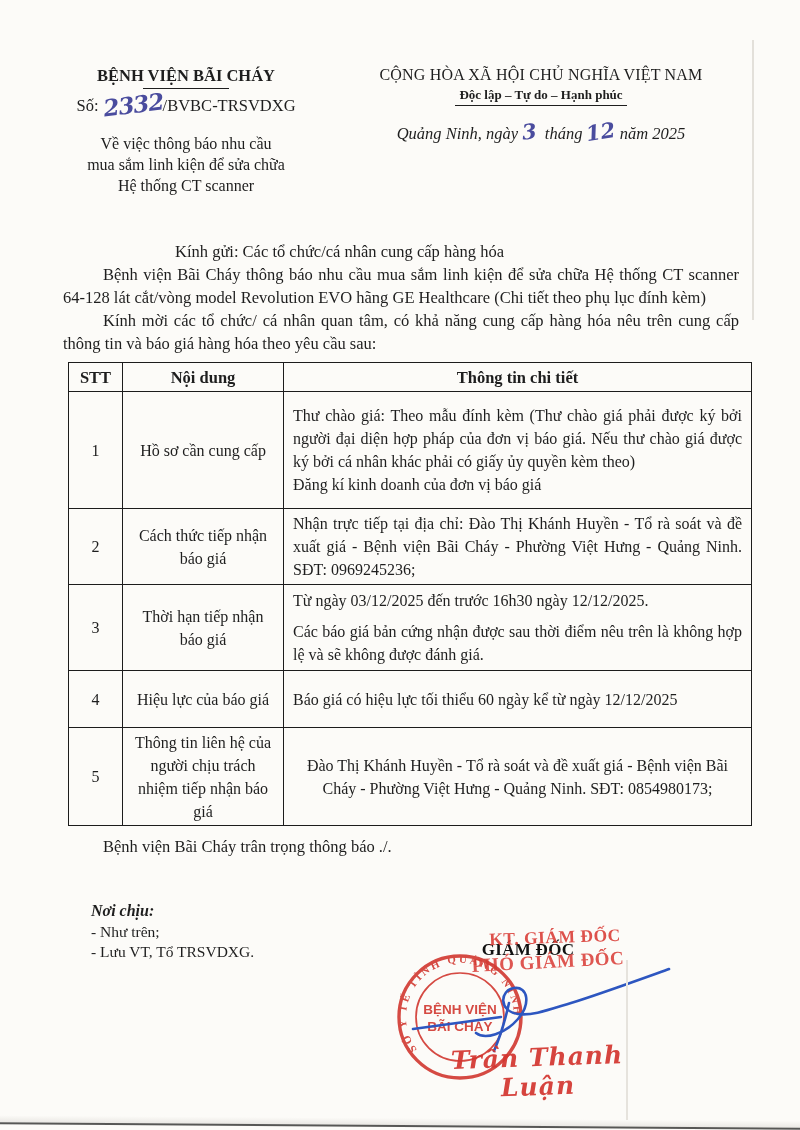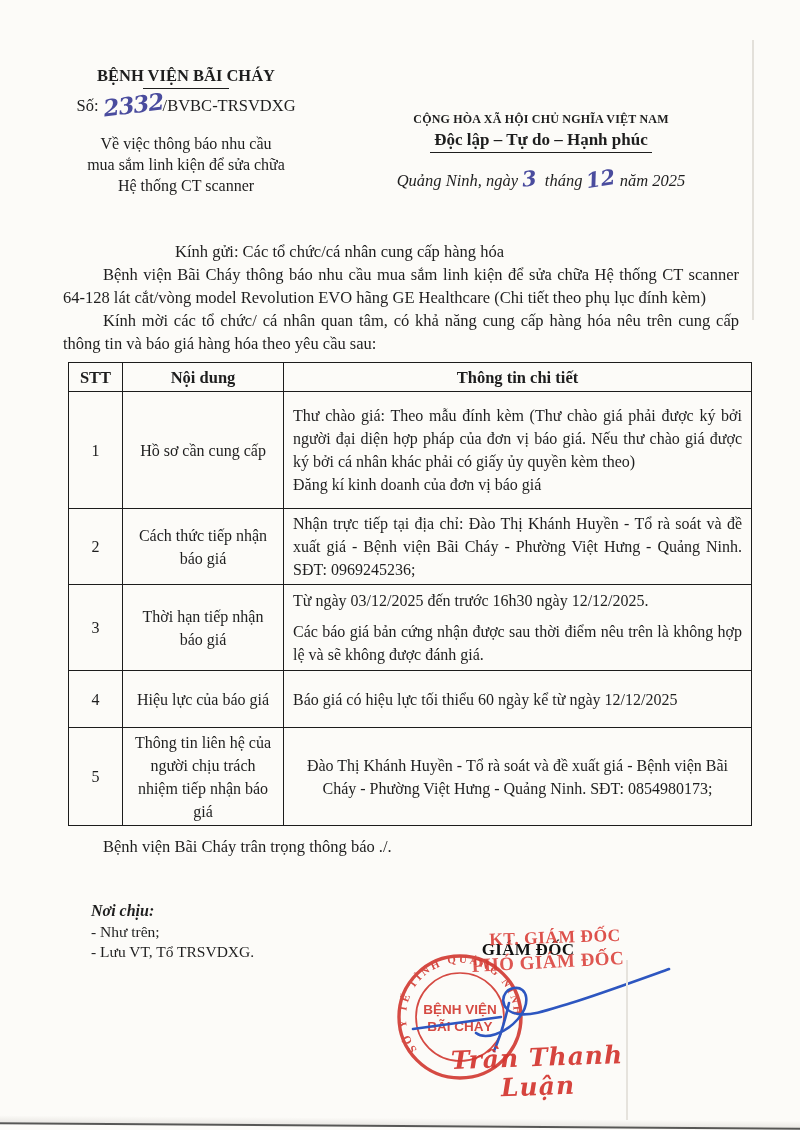--- a/index.html
+++ b/index.html
@@ -26,22 +26,22 @@
     font-style:italic;
     font-family:"DejaVu Serif","Liberation Serif",serif;
     display:inline-block;
   }
   .hand-no{font-size:23px;transform:rotate(-7deg) translateY(2px);letter-spacing:-1px;font-weight:bold;}
   .hdr-left .subject{font-size:16px;line-height:21px;margin-top:17px;}
   .hdr-right{
     position:absolute;left:342px;top:66px;width:398px;
     text-align:center;
   }
-  .hdr-right .national{font-weight:bold;font-size:12px;letter-spacing:.2px;margin-top:46px;}
-  .hdr-right .motto{font-weight:bold;font-size:17px;display:inline-block;border-bottom:1.8px solid #1e1e1e;padding:1px 4px 2px 4px;margin-top:2px;}
+  .hdr-right .national{font-weight:normal;font-size:16px;letter-spacing:.2px;}
+  .hdr-right .motto{font-weight:bold;font-size:13px;display:inline-block;border-bottom:1.8px solid #1e1e1e;padding:1px 4px 2px 4px;margin-top:2px;}
   .hdr-right .dateline{font-style:italic;font-size:16.5px;margin-top:13px;}
   .hand-day{font-size:21px;font-weight:bold;transform:rotate(-6deg);margin:0 8px 0 4px;}
   .hand-month{font-size:21px;font-weight:bold;transform:rotate(-9deg);margin:0 0 0 4px;}
   
   .body-block{
     position:absolute;left:63px;top:240px;width:676px;
     font-size:16.5px;line-height:23px;
   }
   .salutation{padding-left:112px;}
   .para{text-align:justify;text-indent:40px;}

